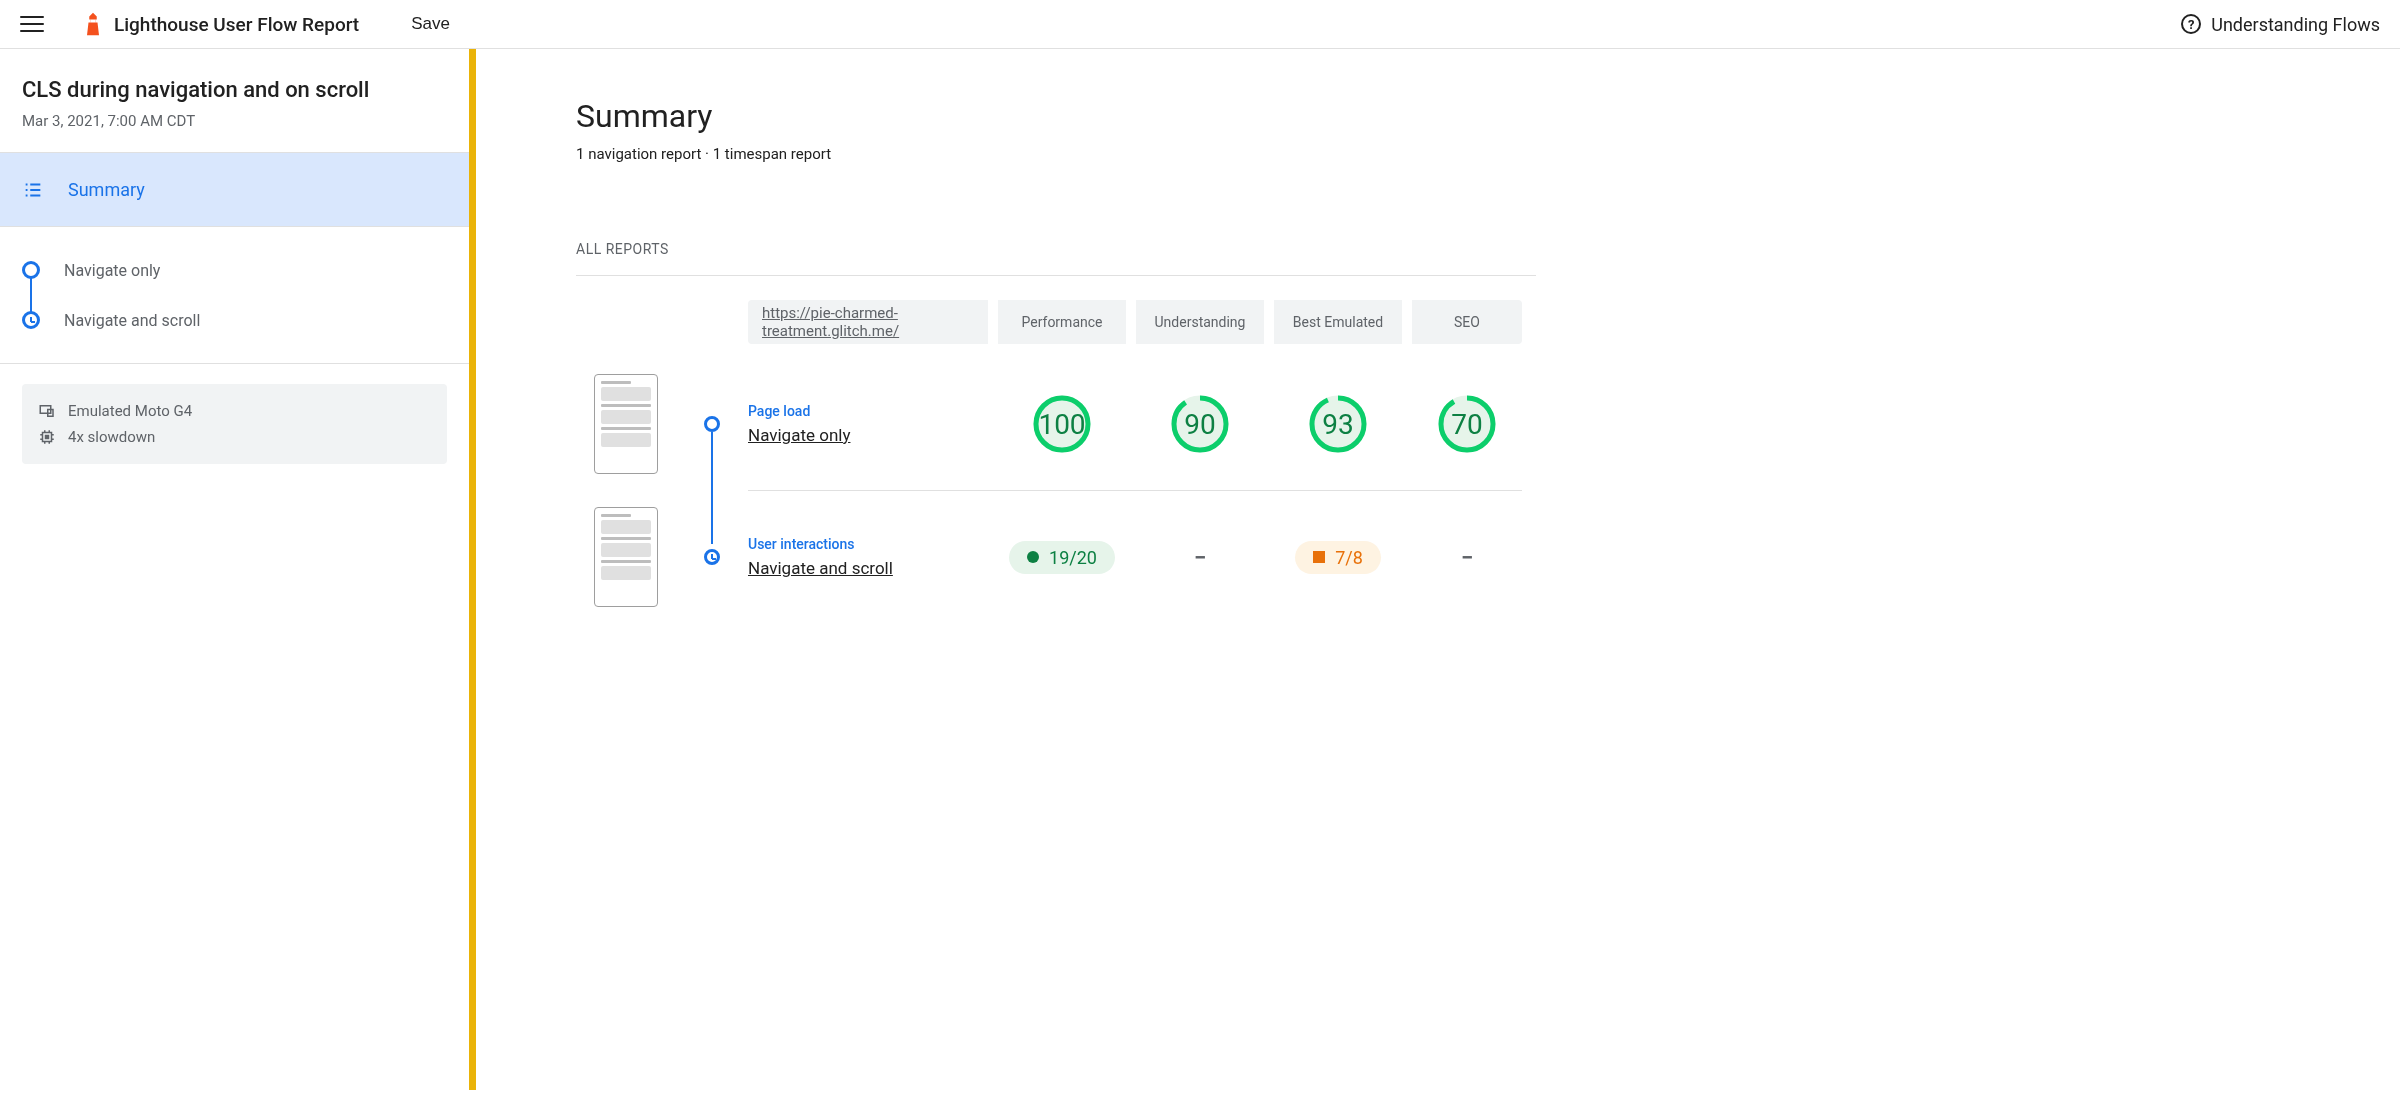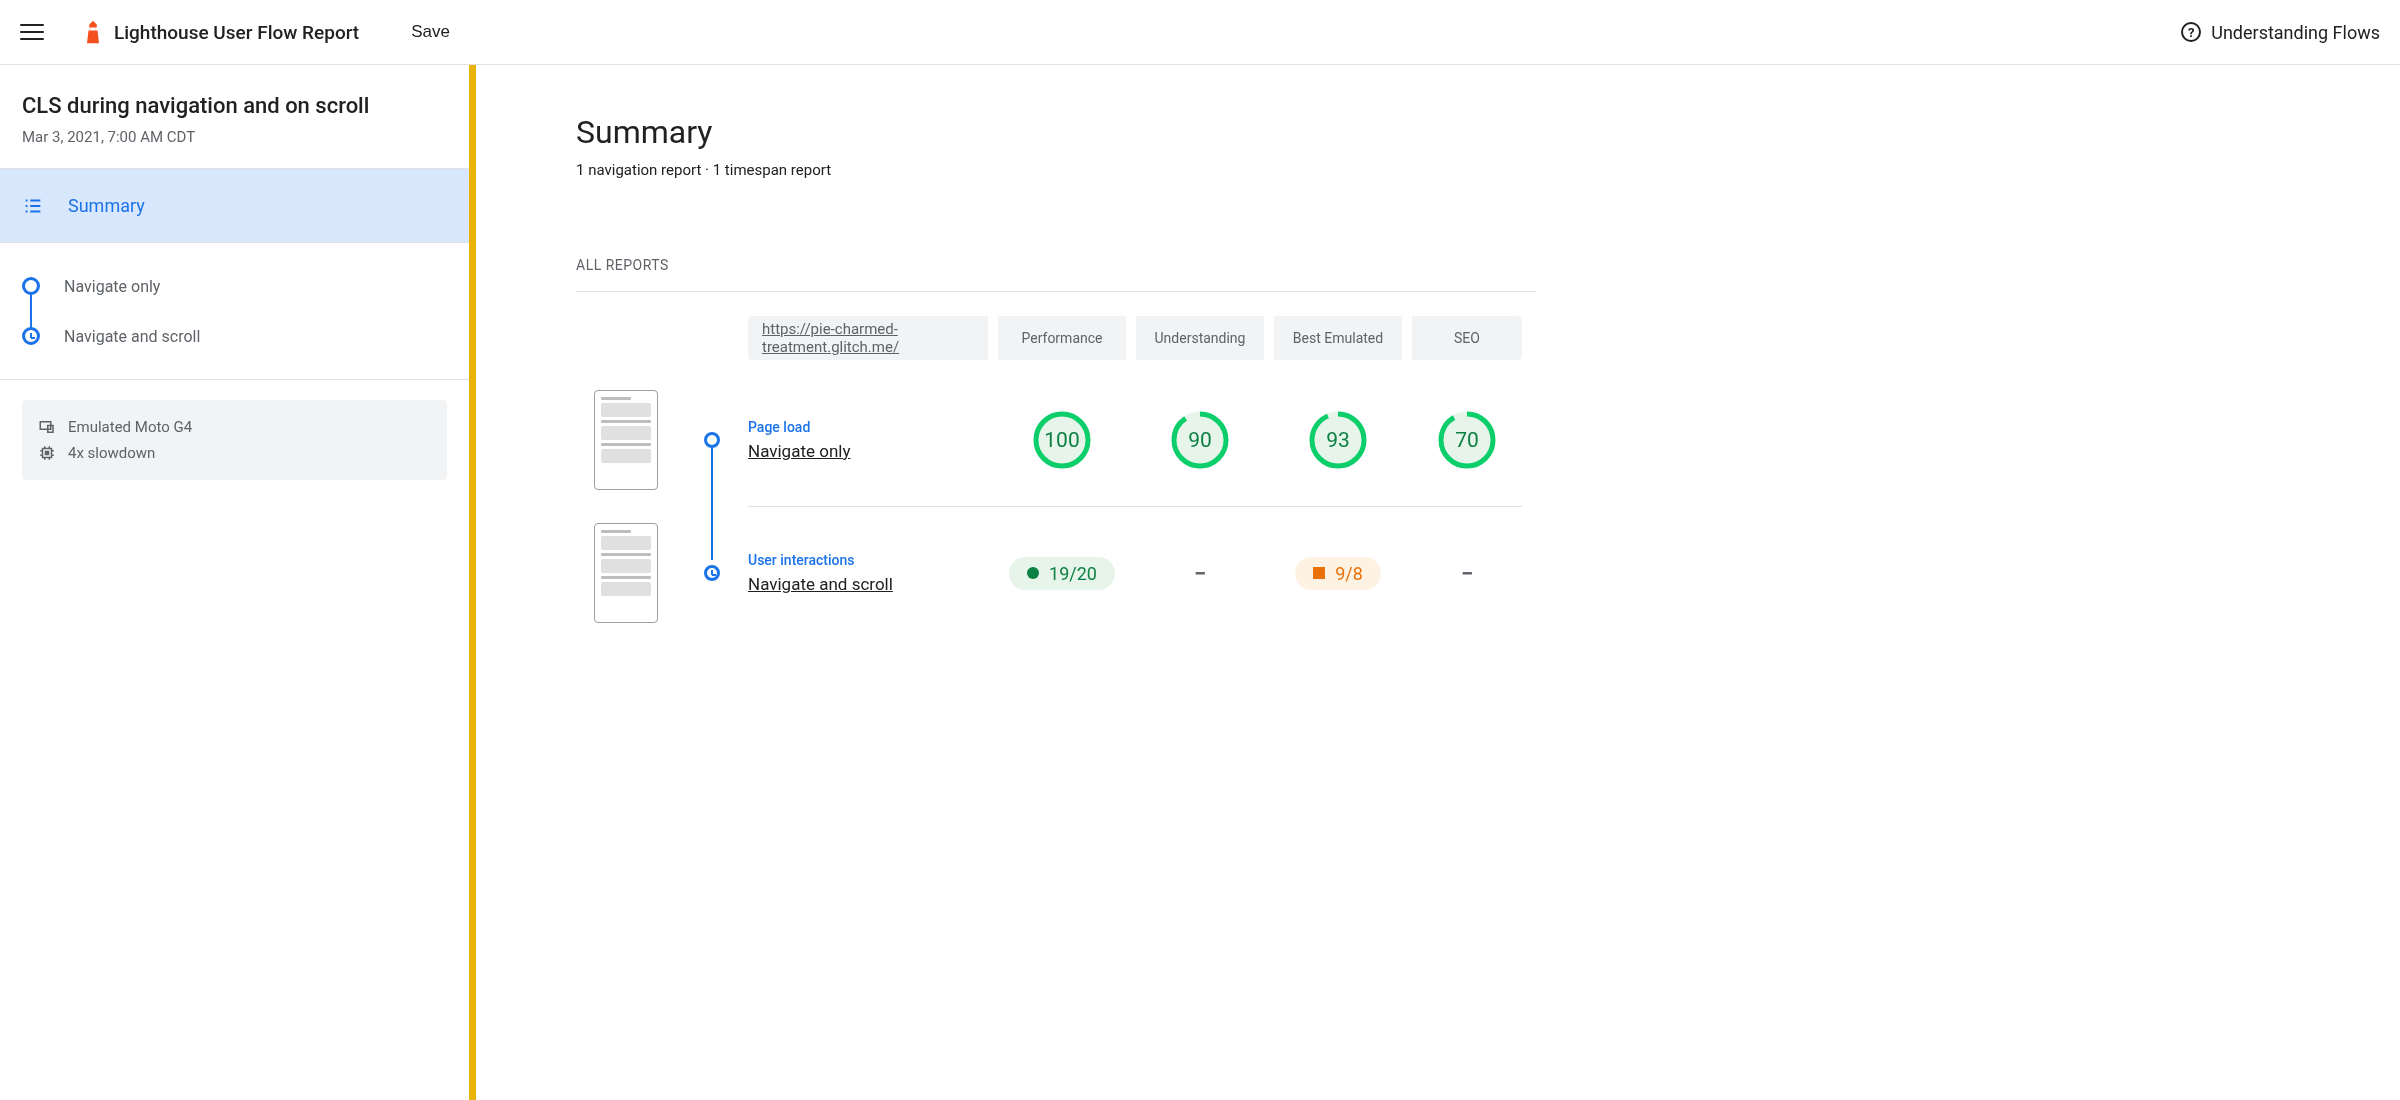--- a/index.html
+++ b/index.html
@@ -1,18 +1,18 @@
 <!DOCTYPE html>
 <html><head>
   <meta charset="utf-8">
   <style>
     * { box-sizing: border-box; margin: 0; padding: 0; }
     body { font-family: Roboto, -apple-system, BlinkMacSystemFont, "Segoe UI", Helvetica, Arial, sans-serif; color: #212121; background: #fff; }
     
-    .topbar { display: flex; align-items: center; height: 65px; border-bottom: 1px solid #e0e0e0; padding: 0 20px; }
+    .topbar { display: flex; align-items: center; height: 49px; border-bottom: 1px solid #e0e0e0; padding: 0 20px; }
     .hamburger { width: 24px; height: 24px; cursor: pointer; display: flex; flex-direction: column; justify-content: center; gap: 5px; margin-right: 40px; }
     .hamburger div { height: 2px; background: #212121; border-radius: 1px; }
     .lighthouse-logo { width: 18px; height: 24px; margin-right: 12px; }
     .app-title { font-size: 19px; font-weight: 500; color: #212121; margin-right: 52px; }
     .save-btn { font-size: 17px; color: #212121; cursor: pointer; background: none; border: none; }
     .spacer { flex: 1; }
     .help-link { display: flex; align-items: center; gap: 10px; font-size: 18px; color: #212121; cursor: pointer; }
     .help-icon-circle { width: 20px; height: 20px; border: 2px solid #212121; border-radius: 50%; display: flex; align-items: center; justify-content: center; font-size: 13px; font-weight: bold; }
     
     .layout { display: flex; height: calc(100vh - 59px); }
@@ -67,21 +67,21 @@
     
     .name-cell { display: flex; flex-direction: column; gap: 6px; }
     .name-type { font-size: 14px; color: #1a73e8; font-weight: 500; }
     .name-link { font-size: 17px; color: #212121; text-decoration: underline; cursor: pointer; }
     
     .score-cell { display: flex; justify-content: center; align-items: center; }
     .gauge { width: 60px; height: 60px; position: relative; }
     .gauge svg { transform: rotate(-90deg); }
     .gauge-bg { fill: none; stroke-width: 5; }
     .gauge-fg { fill: none; stroke-width: 5; stroke-linecap: butt; }
-    .gauge-text { position: absolute; top: 0; left: 0; right: 0; bottom: 0; display: flex; align-items: center; justify-content: center; font-size: 21px; font-weight: 400; }
+    .gauge-text { position: absolute; top: 0; left: 0; right: 0; bottom: 0; display: flex; align-items: center; justify-content: center; font-size: 28px; font-weight: 400; }
     .gauge-fill { position: absolute; top: 5px; left: 5px; right: 5px; bottom: 5px; border-radius: 50%; }
     
     .pill { display: inline-flex; align-items: center; gap: 10px; padding: 6px 18px; border-radius: 20px; font-size: 18px; }
     .pill.green { background: #e6f4ea; color: #0d8043; }
     .pill.orange { background: #fef3e2; color: #e8710a; }
     .dot { width: 12px; height: 12px; border-radius: 50%; }
     .dot.green { background: #0d8043; }
     .square { width: 12px; height: 12px; }
     .square.orange { background: #e8710a; }
     
@@ -257,21 +257,21 @@
               <span class="dot green"></span>
               <span>19/20</span>
             </span>
         </div>
         <div class="score-cell">
             <span class="dash">−</span>
           </div>
         <div class="score-cell">
           <span class="pill orange">
               <span class="square orange"></span>
-              <span>9/8</span>
+              <span>7/8</span>
             </span>
         </div>
         <div class="score-cell">
             <span class="dash">−</span>
           </div>
       </div>
     </div>
   </main>
 </div>
 

